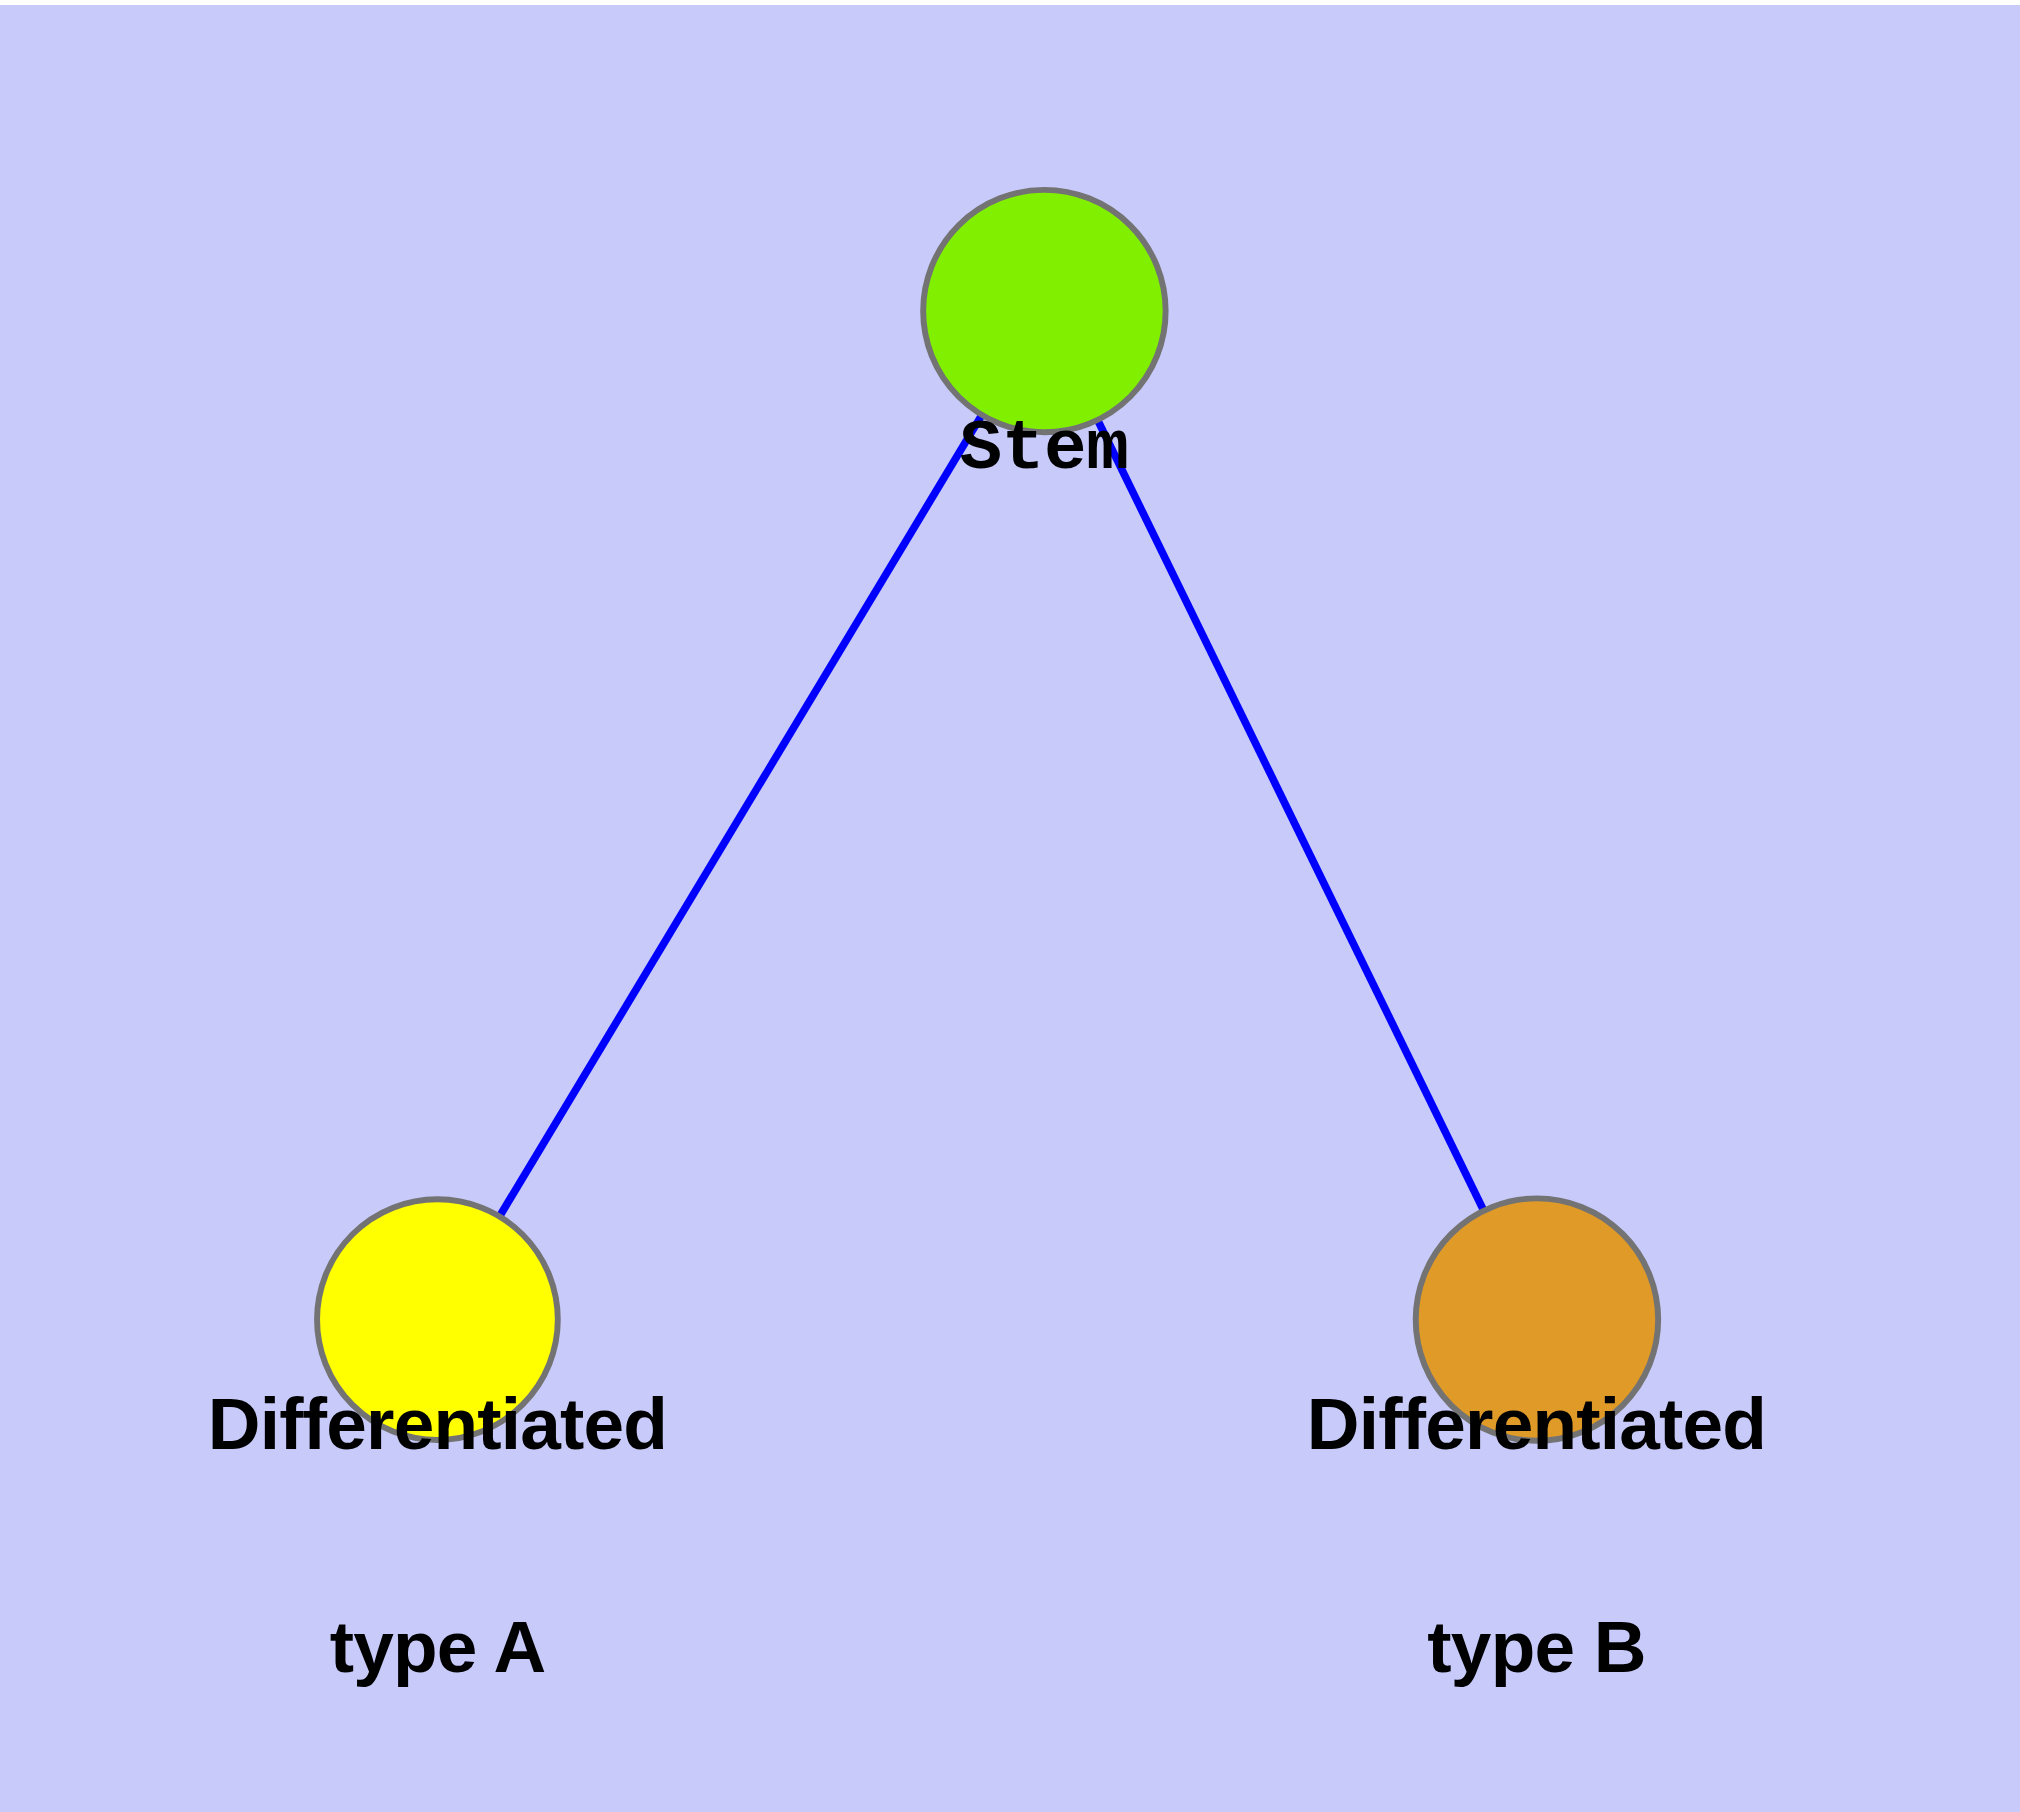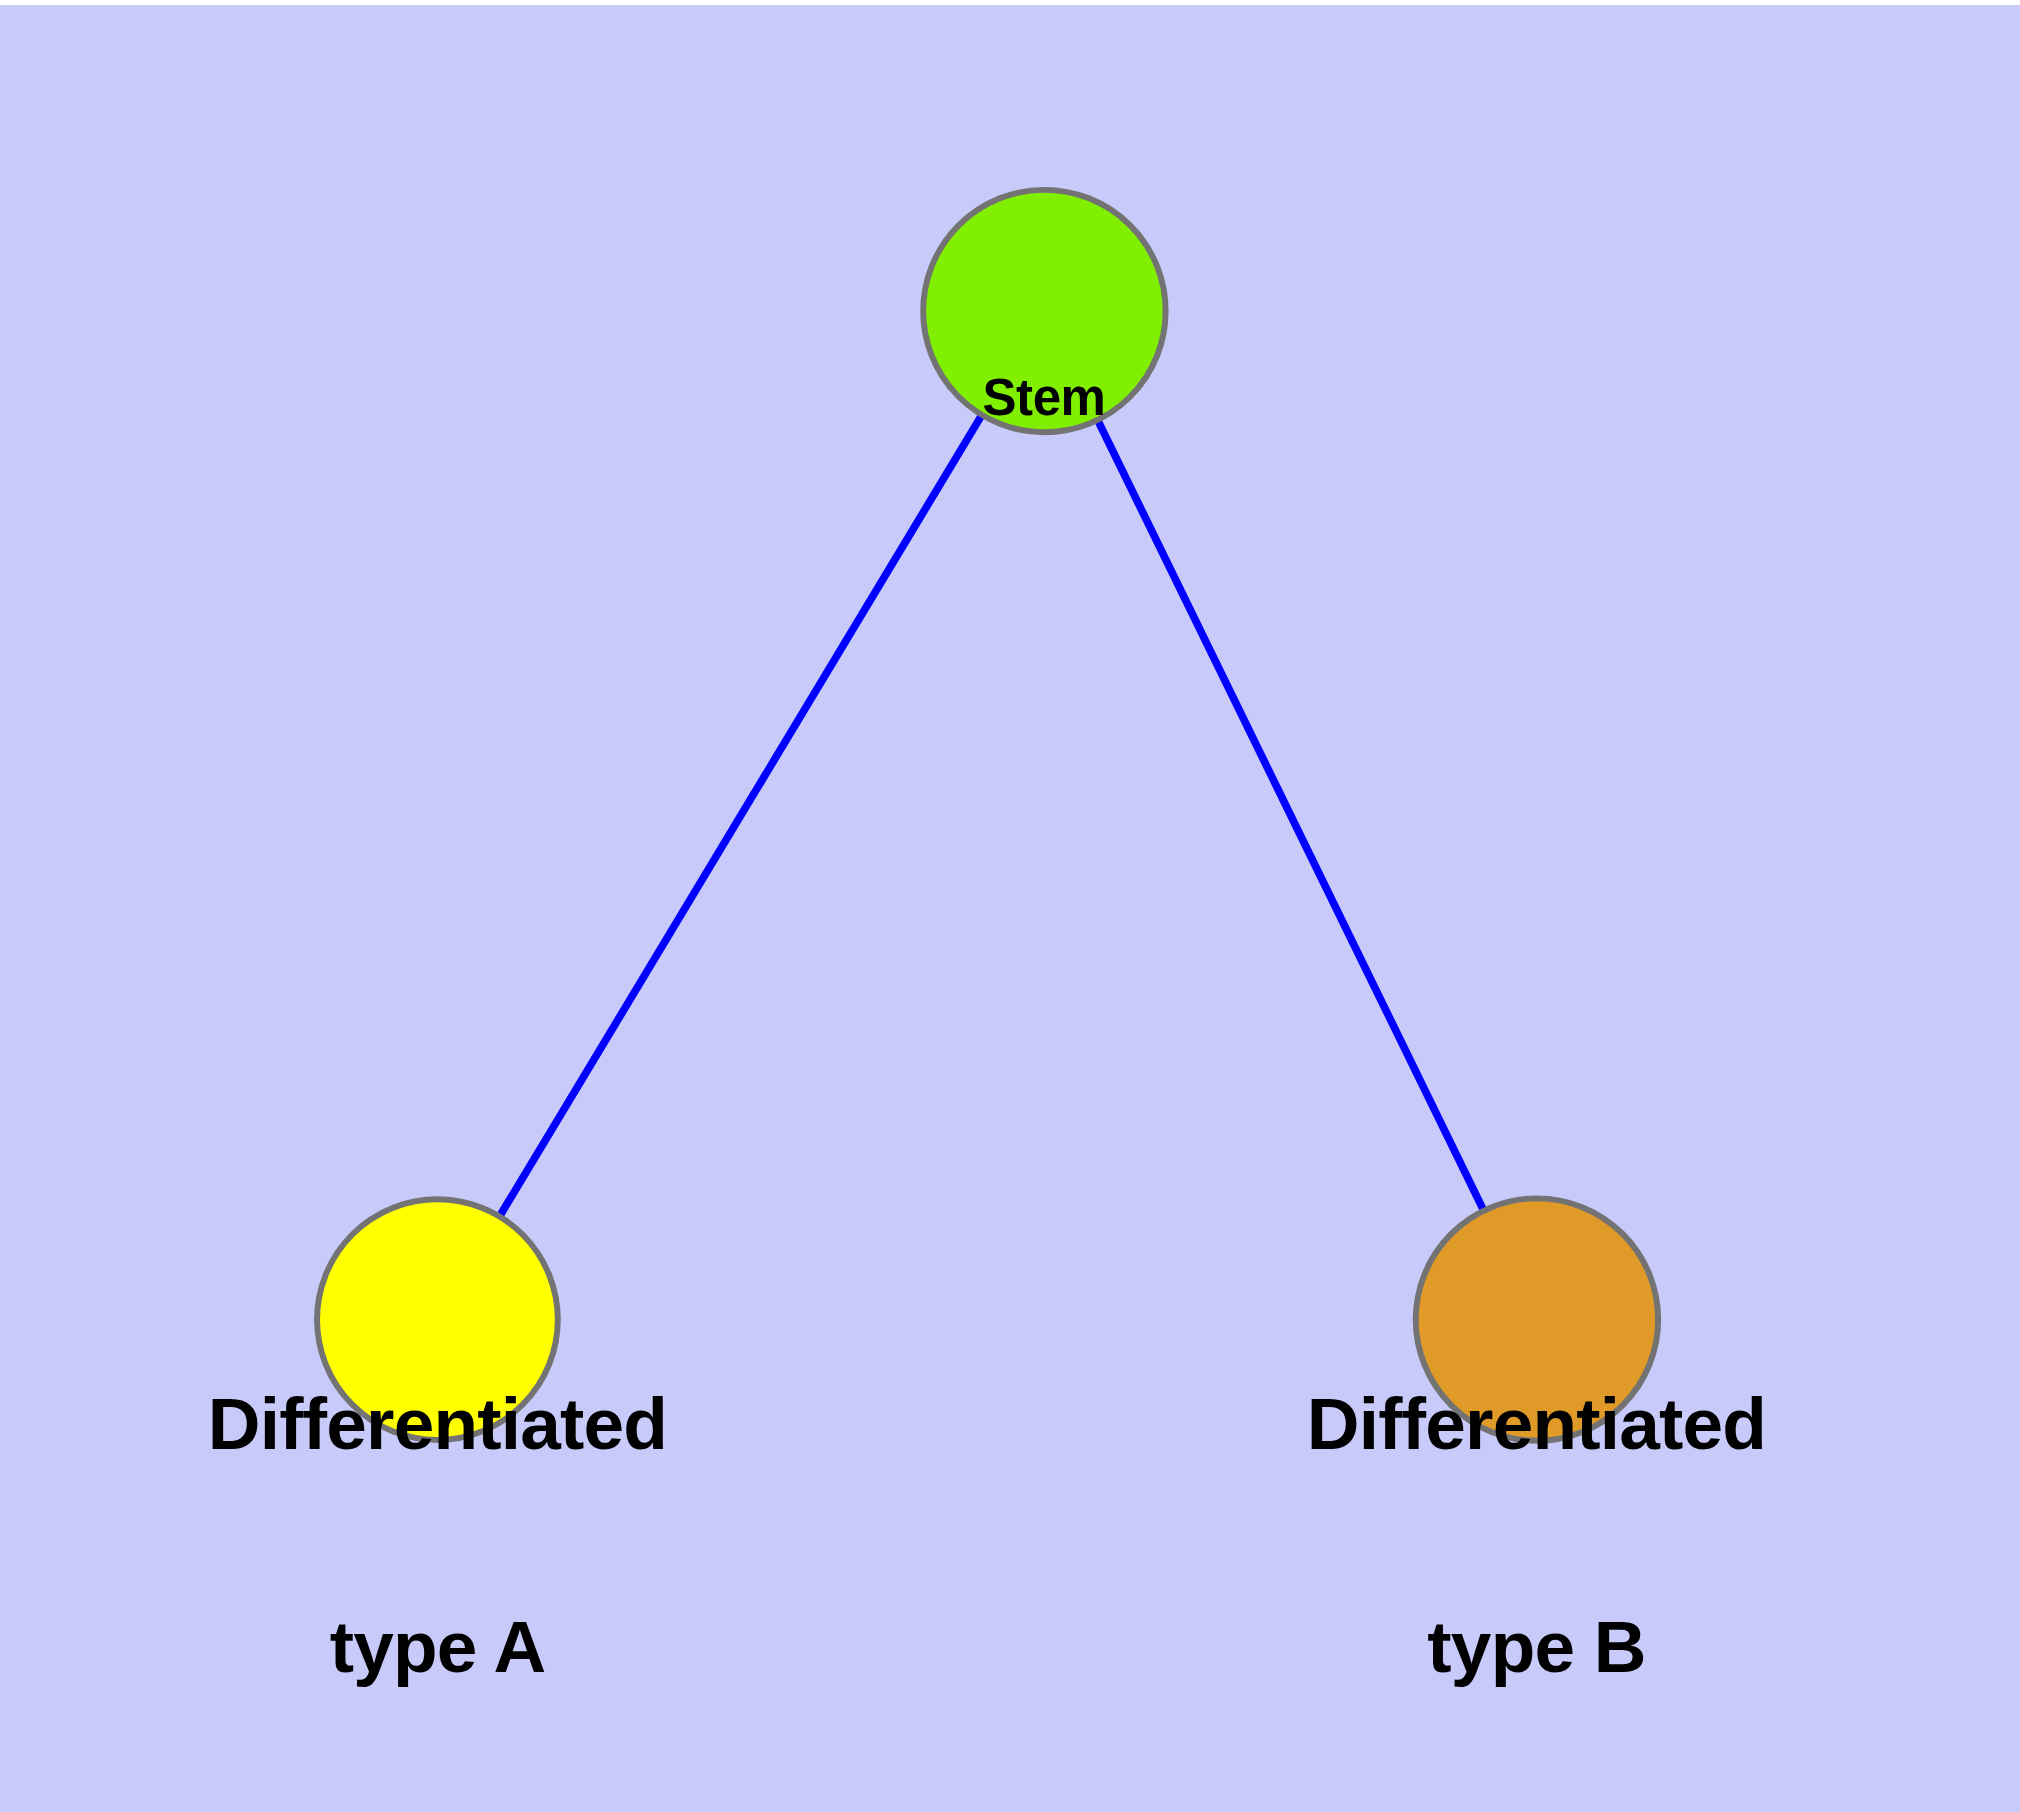--- a/index.html
+++ b/index.html
@@ -35,22 +35,23 @@
     position: absolute;
     text-align: center;
     color: #000000;
     font-weight: bold;
     white-space: pre;
     line-height: 1.02;
     pointer-events: none;
     -webkit-font-smoothing: antialiased;
   }
   #label-stem {
-    font-size: 51px;
+    font-size: 71px;
     letter-spacing: -0.4px;
+    font-family: Liberation Mono, monospace;
   }
   #label-diff-a,
   #label-diff-b {
     font-size: 73px;
     letter-spacing: -0.8px;
   }
   .label-line {
     display: block;
   }
 </style>

